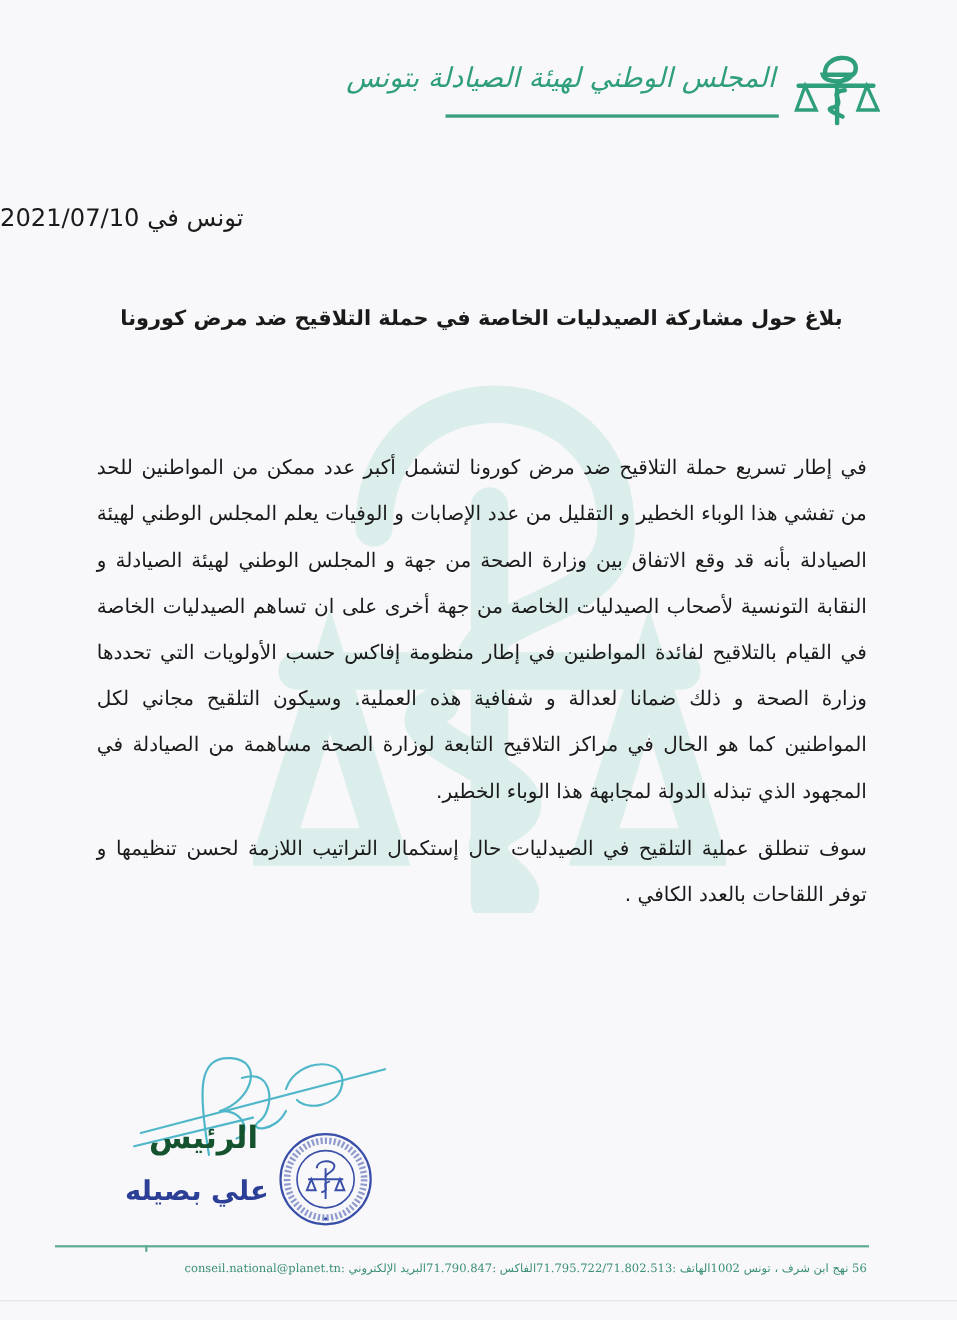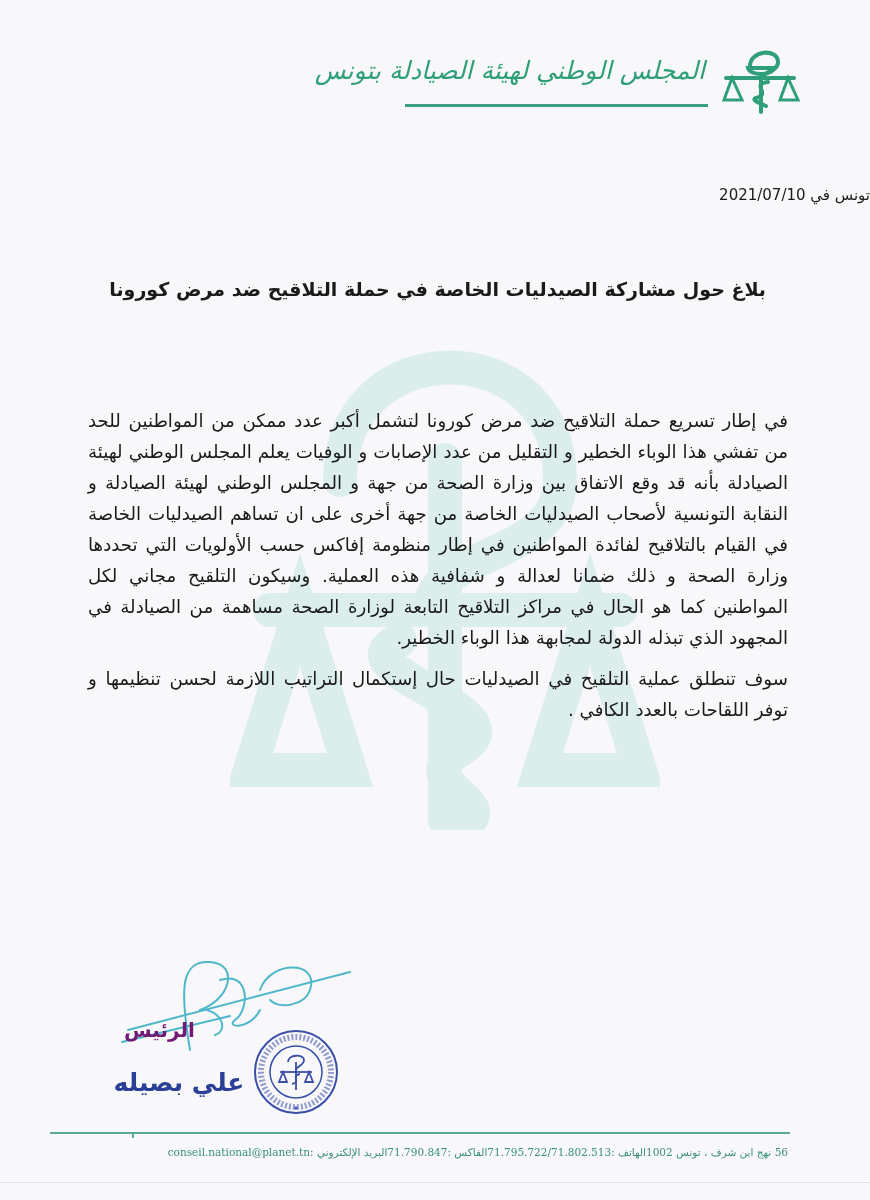--- a/index.html
+++ b/index.html
@@ -15,38 +15,38 @@
   .header-title {
     position:absolute; right:95px; top:12px;
     font-family:"DejaVu Serif", serif; font-style:italic;
     color:#2f9e7a; font-size:25px; direction:rtl; white-space:nowrap;
     letter-spacing:0.5px;
   }
   .header-rule { position:absolute; right:92px; top:60px; width:303px; height:3px; background:#3a9f80; }
   .logo { position:absolute; right:0; top:0; width:80px; height:70px; }
   .watermark { position:absolute; left:230px; top:310px; width:430px; height:520px; opacity:0.18; }
   .date {
-    position:absolute; top:186px; left:0; width:870px; text-align:right;
-    font-size:15px; direction:rtl; unicode-bidi:plaintext;
+    position:absolute; top:186px; left:0; width:870px; text-align:left;
+    font-size:22px; direction:rtl; unicode-bidi:plaintext;
   }
   .title {
     position:absolute; top:278px; right:104px; width:700px;
     text-align:right; font-weight:bold; font-size:19px; direction:rtl;
   }
   .body-text {
     position:absolute; top:405px; right:82px; width:700px;
     direction:rtl; text-align:justify; text-align-last:right;
-    font-size:18.2px; line-height:31px;
+    font-size:18.2px; line-height:42px;
   }
   .body-text p { margin:0 0 10px 0; }
   .body-text p.p2 { margin-top:10px; }
   .signature { position:absolute; left:120px; top:950px; width:240px; height:110px; }
   .sig-role {
-    position:absolute; left:124px; top:1018px; width:122px; text-align:left;
-    font-weight:bold; color:#701a75; font-size:20px; direction:rtl;
+    position:absolute; left:124px; top:1018px; width:122px; text-align:center;
+    font-weight:bold; color:#14532d; font-size:28px; direction:rtl;
   }
   .sig-name {
     position:absolute; left:108px; top:1068px; width:142px; text-align:center;
     font-weight:bold; color:#2b3f97; font-size:25px; direction:rtl;
   }
   .stamp { position:absolute; left:252px; top:1028px; width:88px; height:88px; }
   .footer-rule { position:absolute; left:50px; top:1132px; width:740px; height:2px; background:#5aab92; }
   .footer-rule-tick { position:absolute; left:132px; top:1132px; width:2px; height:6px; background:#5aab92; }
   .footer-line {
     position:absolute; left:68px; top:1146px; width:720px;

